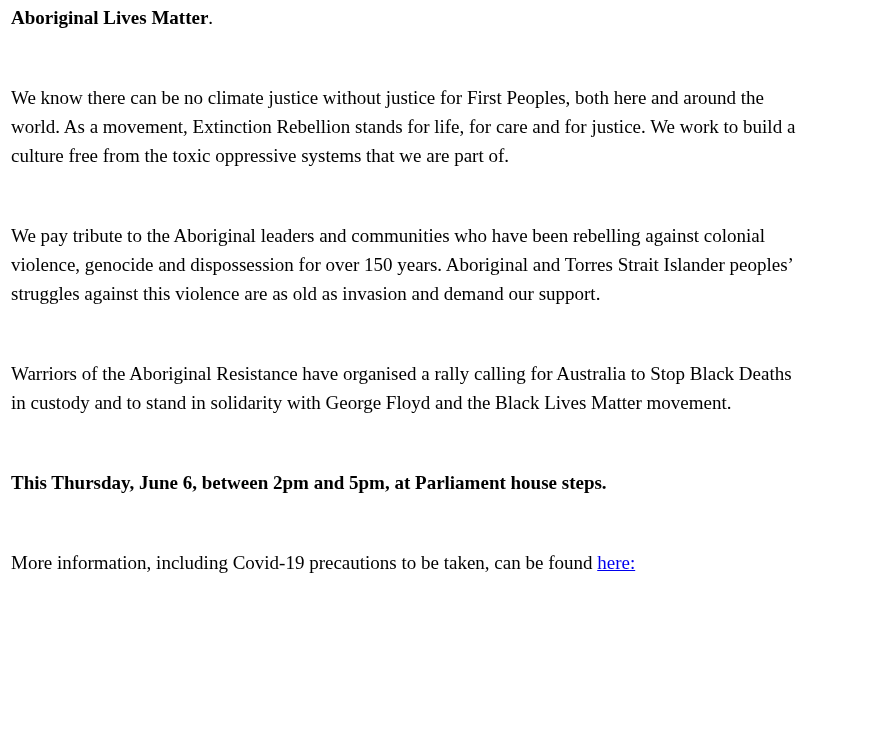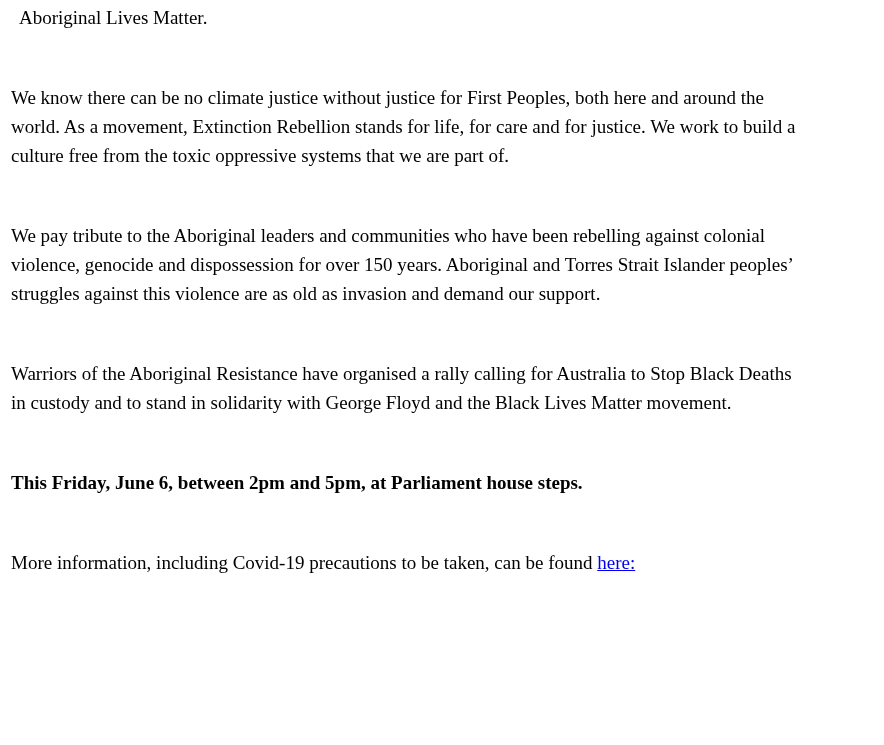--- a/index.html
+++ b/index.html
@@ -12,21 +12,21 @@
     font-size: 19px;
     line-height: 29px;
     box-sizing: border-box;
     padding: 3px 2px 0 11px;
     overflow: hidden;
   }
   p {
     margin: 0 0 51px 0;
     white-space: pre;
   }
-  .bold { font-weight: normal; margin-left: 8px; }
+  .bold { font-weight: bold; }
   p.event-line { font-weight: bold; }
   p.more-info { margin-bottom: 108px; }
   p.go-paragraph { margin-bottom: 0; }
   a.inline-link {
     color: #0000ee;
     text-decoration: underline;
     cursor: pointer;
   }
 </style>
 </head>
@@ -40,18 +40,18 @@
 world. As a movement, Extinction Rebellion stands for life, for care and for justice. We work to build a
 culture free from the toxic oppressive systems that we are part of.</p>
 
   <p>We pay tribute to the Aboriginal leaders and communities who have been rebelling against colonial
 violence, genocide and dispossession for over 150 years. Aboriginal and Torres Strait Islander peoples’
 struggles against this violence are as old as invasion and demand our support.</p>
 
   <p>Warriors of the Aboriginal Resistance have organised a rally calling for Australia to Stop Black Deaths
 in custody and to stand in solidarity with George Floyd and the Black Lives Matter movement.</p>
 
-  <p class="event-line">This Friday, June 6, between 2pm and 5pm, at Parliament house steps.</p>
+  <p class="event-line">This Thursday, June 6, between 2pm and 5pm, at Parliament house steps.</p>
 
   <p class="more-info"><span>More information, including Covid-19 precautions to be taken, can be found </span><a class="inline-link" href="#">here:</a></p>
 
 
 </main>
 
 </body></html>

